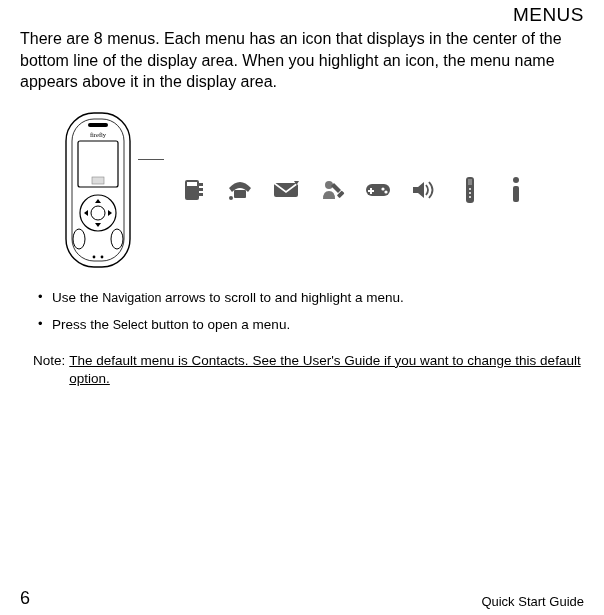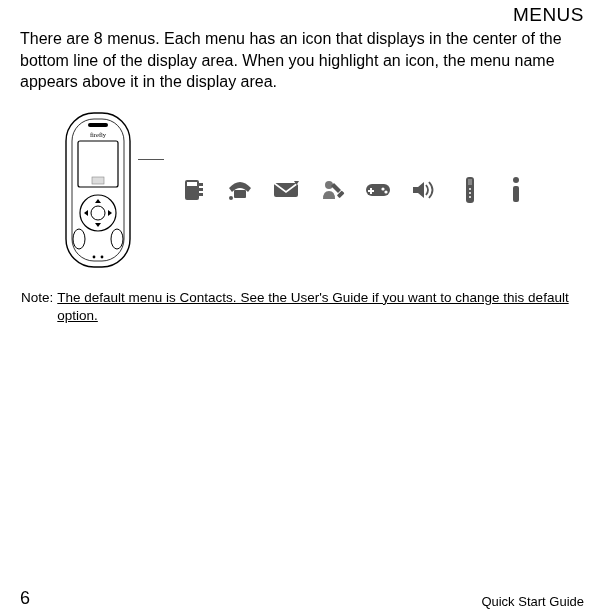--- a/index.html
+++ b/index.html
@@ -75,21 +75,21 @@
     content: "•";
     position: absolute;
     left: 0;
     top: 0;
     font-size: 13px;
   }
   .btn-name { font-size: 12.5px; }
   .note {
     font-size: 13.5px;
     line-height: 1.35;
-    margin: 18px 0 0 1px;
+    margin: 18px 0 0 13px;
     display: flex;
   }
   .note-label { flex: 0 0 auto; }
   .note-body { margin-left: 4px; text-decoration: underline; }
   .footer {
     position: absolute;
     left: 20px;
     right: 20px;
     bottom: 10px;
     display: flex;
@@ -209,20 +209,26 @@
       <div class="menu-icon">
         <svg width="12" height="28" viewBox="0 0 12 28">
             <circle cx="6" cy="4" r="3" fill="#555"></circle>
             <rect x="3" y="10" width="6" height="16" rx="2" fill="#555"></rect>
           </svg>
       </div>
     </div>
   </div>
 
   <ul class="bullets">
+    <li>
+      <span>Use the </span><span class="btn-name">Navigation</span><span> arrows to scroll to and highlight a menu.</span>
+    </li>
+    <li>
+      <span>Press the </span><span class="btn-name">Select</span><span> button to open a menu.</span>
+    </li>
   </ul>
 
   <div class="note">
     <span class="note-label">Note:</span>
     <span class="note-body">The default menu is Contacts. See the User's Guide if you want to change this default option.</span>
   </div>
 
   <div class="footer">
     <span class="page-num">6</span>
     <span>Quick Start Guide</span>

